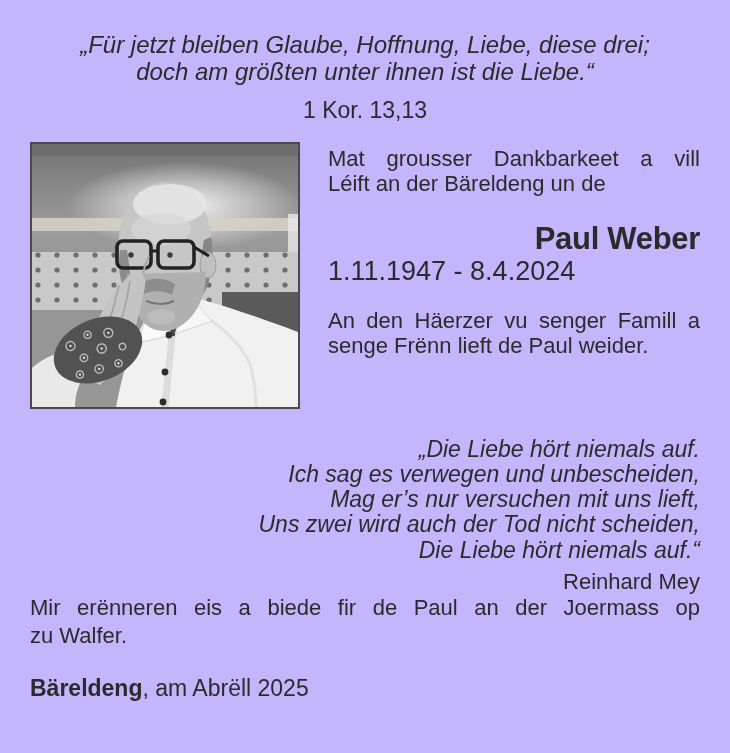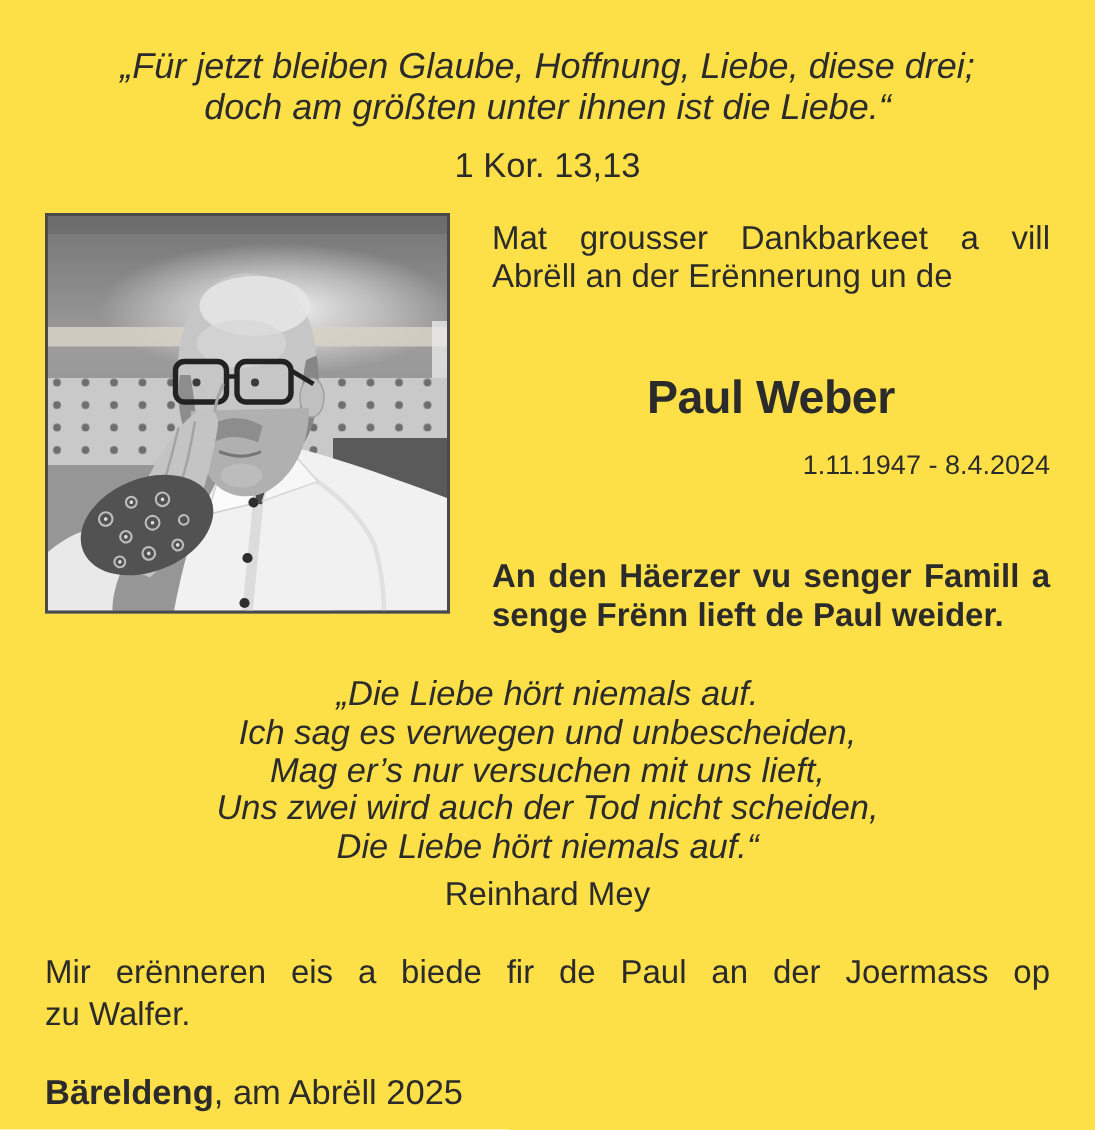--- a/index.html
+++ b/index.html
@@ -1,46 +1,46 @@
 <!DOCTYPE html>
 <html><head>
 <meta charset="utf-8">
 <style>
   * { margin:0; padding:0; box-sizing:border-box; }
   html,body { background:#ffffff; }
   .page {
     position:relative;
     width:730px; height:753px;
-    background:#fde047;
+    background:#c4b5fd;
     color:#2b2b2b;
     font-family:"Liberation Sans","DejaVu Sans",sans-serif;
     padding:32px 30px 0 30px;
     overflow:hidden;
   }
   .top-quote { text-align:center; font-style:italic; font-size:24px; line-height:1.12; }
   .quote-source { font-style:normal; font-size:23px; margin-top:12px; }
 
   .main-row { display:flex; margin-top:18px; }
   .photo-frame {
     width:270px; height:267px; flex:none;
     border:2px solid #4a4a4a; background:#8a8a8a;
   }
   .photo-frame svg { display:block; width:100%; height:100%; }
 
   .right-col { flex:1; margin-left:28px; font-size:22px; line-height:1.16; }
   .jline { text-align:justify; text-align-last:justify; }
   .intro-block { margin-top:4px; }
-  .name { text-align:center; font-weight:700; font-size:31px; margin-top:50px; letter-spacing:-0.3px; }
-  .dates { text-align:right; font-size:18px; margin-top:18px; }
-  .tribute-block { margin-top:50px;font-weight:bold; }
+  .name { text-align:right; font-weight:700; font-size:31px; margin-top:24px; letter-spacing:-0.3px; }
+  .dates { text-align:left; font-size:27px; margin-top:0; }
+  .tribute-block { margin-top:20px; }
 
-  .poem-block { margin-top:28px; text-align:center; font-style:italic; font-size:23px; line-height:1.1; }
+  .poem-block { margin-top:28px; text-align:right; font-style:italic; font-size:23px; line-height:1.1; }
   .poem-author { font-style:normal; font-size:22px; margin-top:7px; }
 
-  .announce-block { margin-top:26px; font-size:22px; line-height:1.27; }
+  .announce-block { font-size:22px; line-height:1.27; }
 
   .closing-line { margin-top:25px; font-size:23px; }
   .closing-place { font-weight:700;margin-top:24px; }
 </style>
 </head>
 <body>
 
 <div class="page">
 
   <div class="top-quote">
@@ -153,21 +153,21 @@
               <circle cx="80" cy="226" r="1.2"></circle>
             </g>
           </g>
         </g>
       </svg>
     </div>
 
     <div class="right-col">
       <div class="intro-block">
         <div class="jline">Mat grousser Dankbarkeet a vill</div>
-        <div>Abrëll an der Erënnerung un de</div>
+        <div>Léift an der Bäreldeng un de</div>
       </div>
       <div class="name">Paul Weber</div>
       <div class="dates">1.11.1947 - 8.4.2024</div>
       <div class="tribute-block">
         <div class="jline">An den Häerzer vu senger Famill a</div>
         <div>senge Frënn lieft de Paul weider.</div>
       </div>
     </div>
   </div>
 

